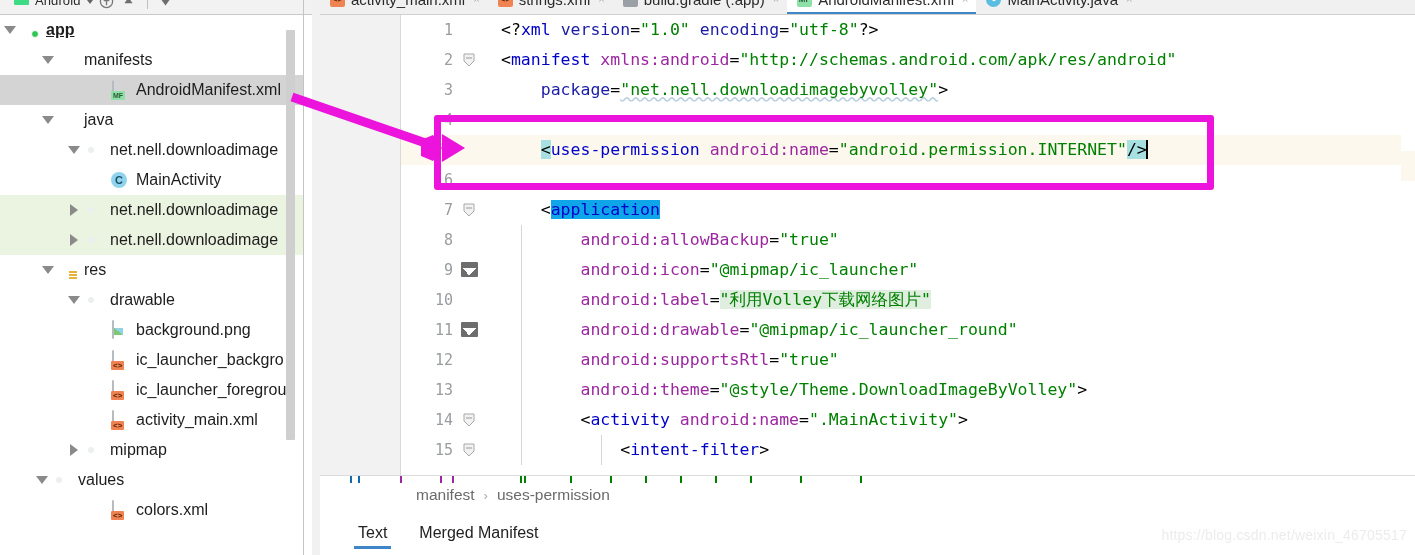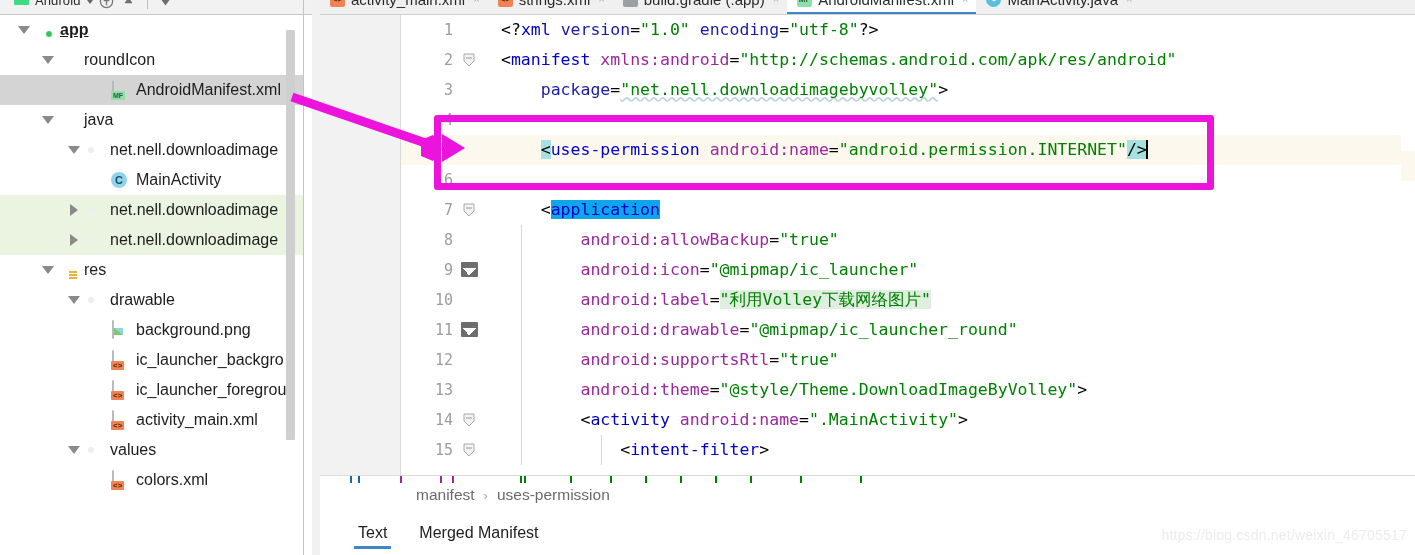--- a/index.html
+++ b/index.html
@@ -364,29 +364,29 @@
       <span class="tb-icon">
         <svg width="13" height="13" viewBox="0 0 16 16">
           <path d="M8 13L3 6h10z" fill="#6e6e6e"></path>
         </svg>
       </span>
     </div>
   </div>
 
   <div class="project-panel">
     <div class="tree" id="tree">
-        <div class="tree-row" style="padding-left: 16px; text-decoration: underline;">
+        <div class="tree-row" style="padding-left: 2px; text-decoration: underline;">
           <span class="arrow down"></span>
           <span class="ico"><span class="ico-module"></span></span>
           <span class="tree-label bold">app</span>
         </div>
         <div class="tree-row" style="padding-left: 40px;">
           <span class="arrow down"></span>
           <span class="ico"><span class="ico-bluefolder"></span></span>
-          <span class="tree-label">roundIcon</span>
+          <span class="tree-label">manifests</span>
         </div>
         <div class="tree-row sel" style="padding-left: 92px;">
           <span class="arrow none"></span>
           <span class="ico"><span class="ico-file"></span><span class="badge mf">MF</span></span>
           <span class="tree-label">AndroidManifest.xml</span>
         </div>
         <div class="tree-row" style="padding-left: 40px;">
           <span class="arrow down"></span>
           <span class="ico"><span class="ico-bluefolder"></span></span>
           <span class="tree-label">java</span>
@@ -437,20 +437,25 @@
           <span class="arrow none"></span>
           <span class="ico"><span class="ico-file"></span><span class="badge xmlb">&lt;&gt;</span></span>
           <span class="tree-label">ic_launcher_foregrou</span>
         </div>
         <div class="tree-row" style="padding-left: 92px;">
           <span class="arrow none"></span>
           <span class="ico"><span class="ico-file"></span><span class="badge xmlb">&lt;&gt;</span></span>
           <span class="tree-label">activity_main.xml</span>
         </div>
         <div class="tree-row" style="padding-left: 66px;">
+          <span class="arrow right"></span>
+          <span class="ico"><span class="ico-package"></span></span>
+          <span class="tree-label">mipmap</span>
+        </div>
+        <div class="tree-row" style="padding-left: 34px;">
           <span class="arrow down"></span>
           <span class="ico"><span class="ico-package"></span></span>
           <span class="tree-label">values</span>
         </div>
         <div class="tree-row" style="padding-left: 92px;">
           <span class="arrow none"></span>
           <span class="ico"><span class="ico-file"></span><span class="badge xmlb">&lt;&gt;</span></span>
           <span class="tree-label">colors.xml</span>
         </div>
       </div>

